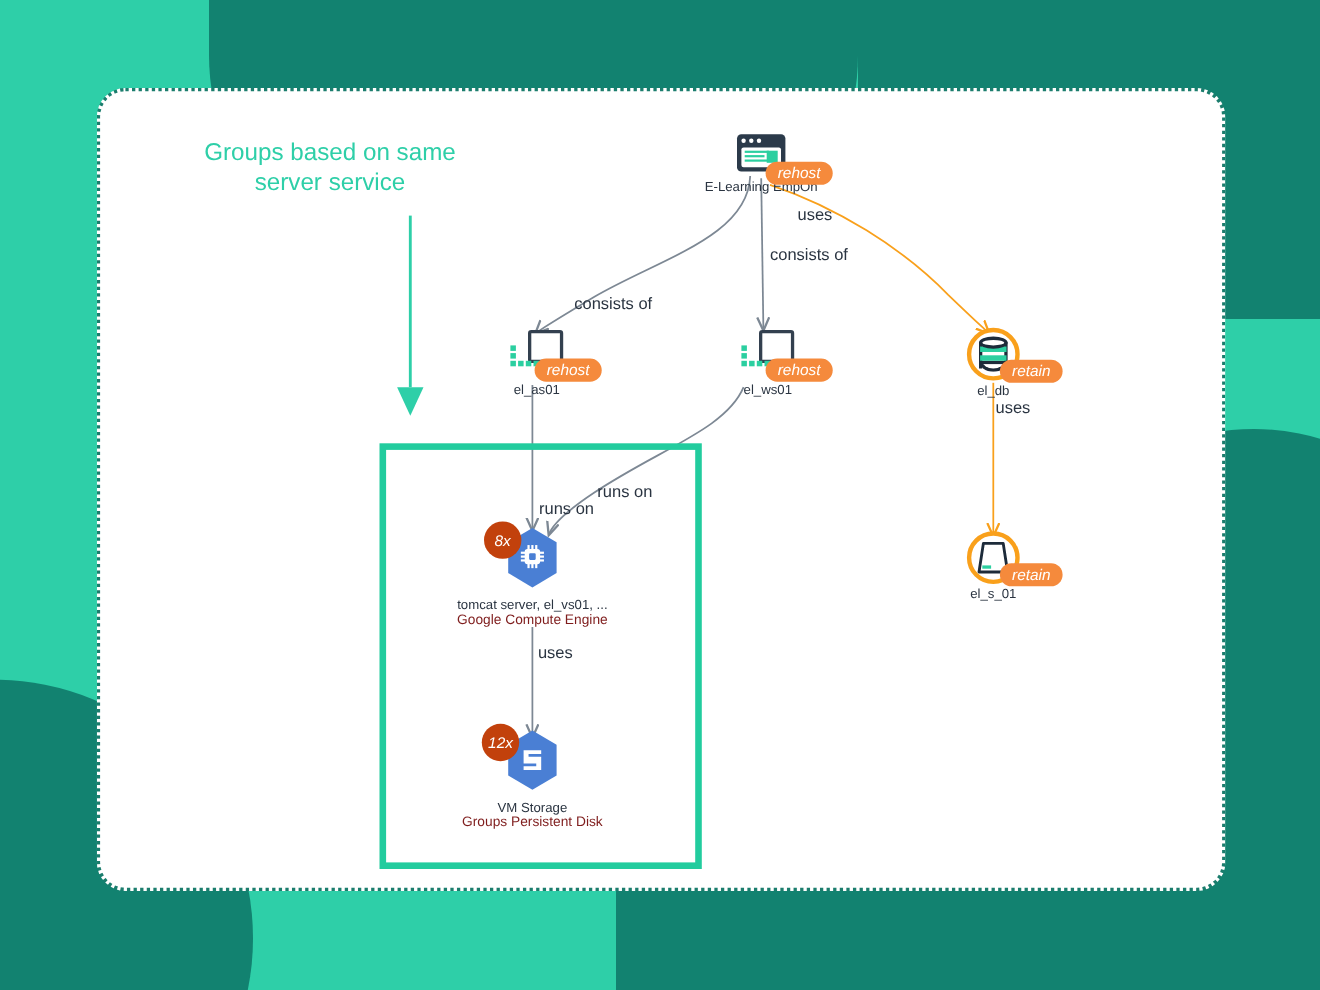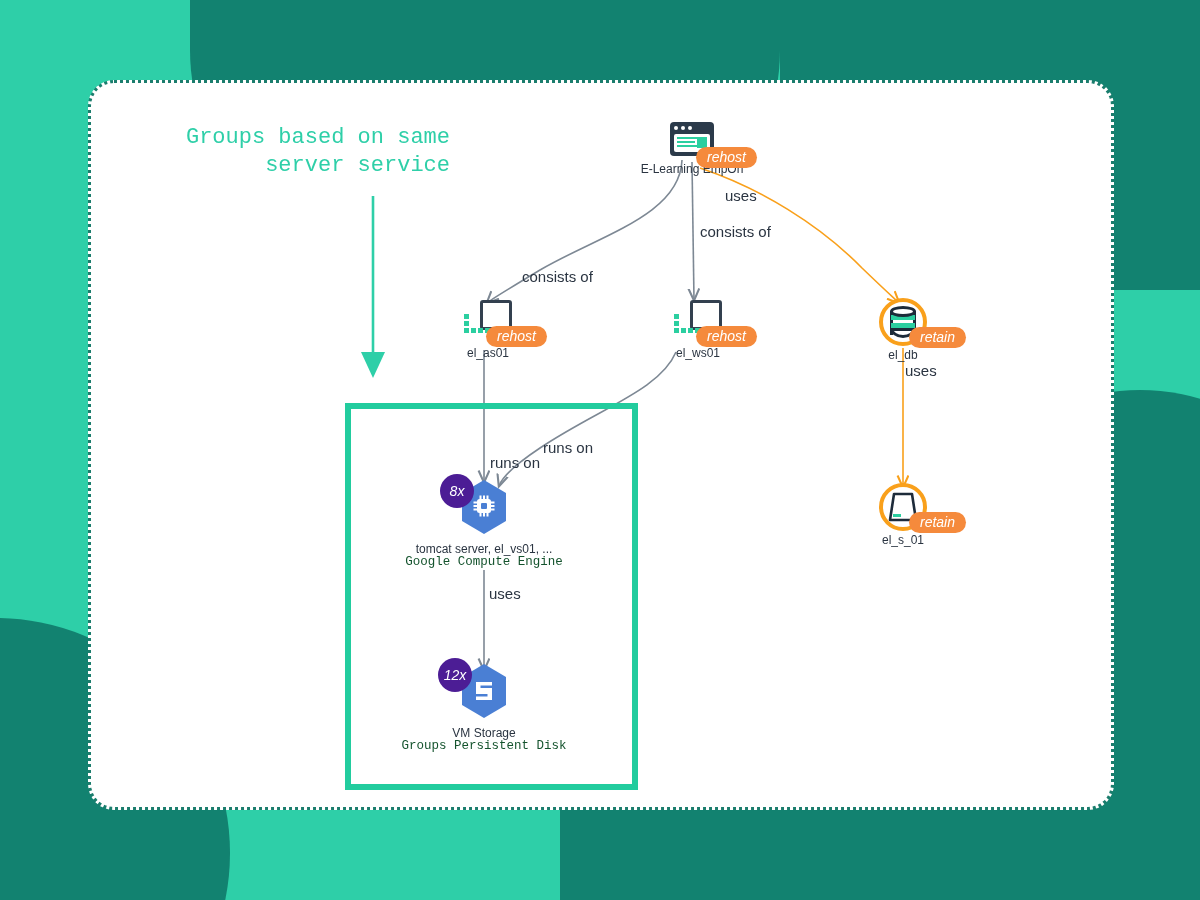--- a/index.html
+++ b/index.html
@@ -38,47 +38,47 @@
     border:3px dotted #1b7d6d;
     box-sizing:border-box;
   }
 
   
   #edges{position:absolute;left:0;top:0;width:1200px;height:900px;pointer-events:none;}
 
   
   #annotation{
     position:absolute;left:150px;top:124px;width:300px;
-    text-align:right;color:#2ECFA8;font-size:22px;line-height:1.28;
-    font-family:Liberation Mono, monospace;
+    text-align:center;color:#2ECFA8;font-size:22px;line-height:1.28;
+    font-family:Liberation Sans, sans-serif;
   }
 
   
   #group-box{
     position:absolute;left:345px;top:403px;width:293px;height:387px;
     border:6px solid #22CC9E;box-sizing:border-box;background:transparent;
   }
 
   
   .node{position:absolute;width:200px;margin-left:-100px;text-align:center;}
   .node .iconwrap{position:relative;display:inline-block;font-style:italic;}
   .node .nlabel{
     font-size:12px;color:#2a3441;white-space:nowrap;margin-top:2px;
   }
-  .node .nsub{font-size:12.5px;color:#14532d;margin-top:-1px;white-space:nowrap;font-family:Liberation Mono, monospace;}
+  .node .nsub{font-size:12.5px;color:#7f1d1d;margin-top:-1px;white-space:nowrap;}
 
   
   .badge{
     position:absolute;color:#fff;font-size:14px;
     background:#F58A3C;border-radius:11px;padding:1px 11px 2px;
     white-space:nowrap;line-height:18px;
   }
   .count-badge{
     position:absolute;width:34px;height:34px;border-radius:50%;
-    background:#4c1d95;color:#fff;font-size:14px;
+    background:#c2410c;color:#fff;font-size:14px;
     display:flex;align-items:center;justify-content:center;
   }
 
   
   .app-icon{width:44px;height:34px;background:#2b3a4a;border-radius:4px;
             position:relative;box-sizing:border-box;}
   .app-icon .bar{position:absolute;left:4px;top:4px;display:flex;gap:3px;}
   .app-icon .bar i{width:4px;height:4px;border-radius:50%;background:#fff;display:block;}
   .app-icon .pane{position:absolute;left:4px;top:12px;right:4px;bottom:4px;
                   background:#fff;border-radius:2px;}

